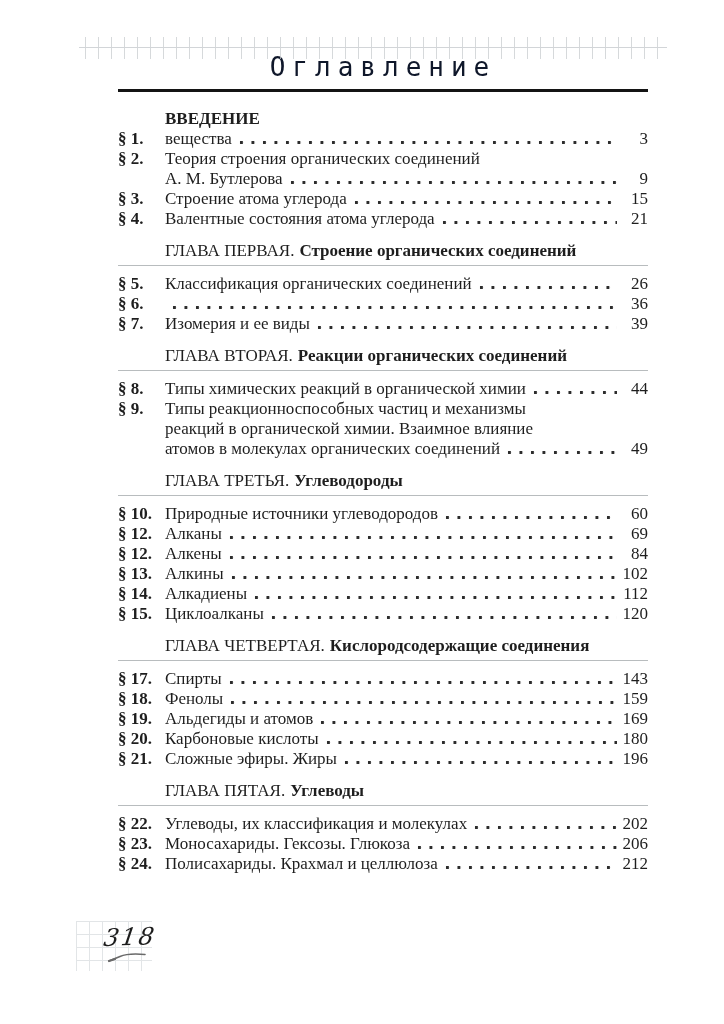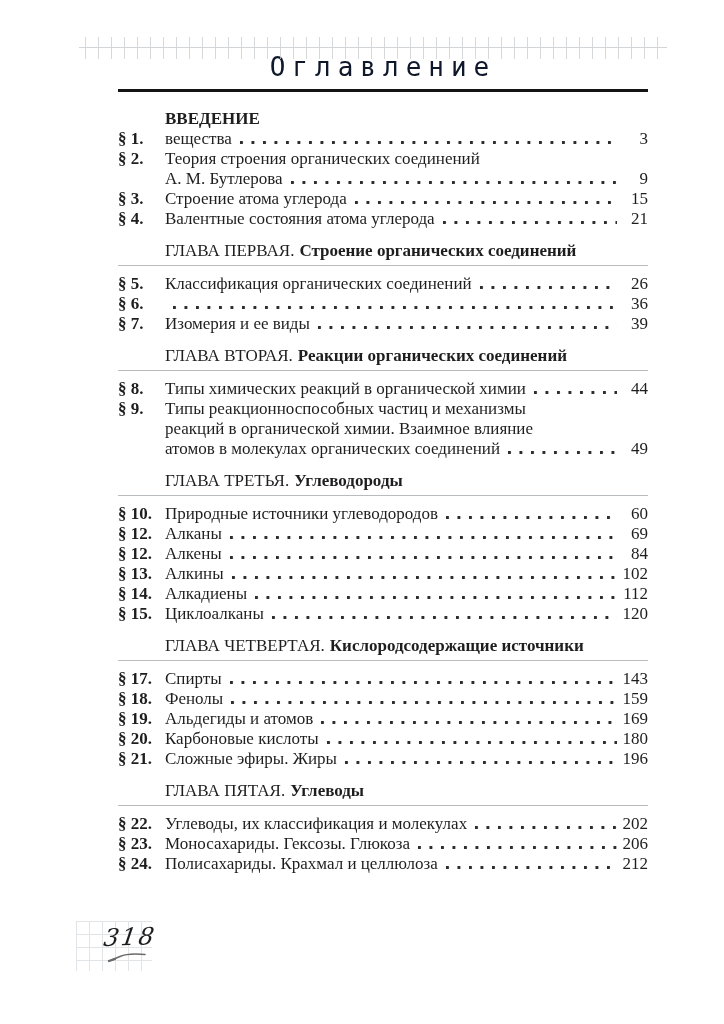--- a/index.html
+++ b/index.html
@@ -291,21 +291,21 @@
         <div class="etext">
           <div class="elast">
             <span class="etitle">Циклоалканы</span>
             <span class="dots"></span>
             <span class="pageno">120</span>
           </div>
         </div>
       </div>
     </section>
     <section class="toc-section">
-      <h2><span class="chapter-name">ГЛАВА ЧЕТВЕРТАЯ.</span><b class="chapter-title">Кислородсодержащие источники</b></h2>
+      <h2><span class="chapter-name">ГЛАВА ЧЕТВЕРТАЯ.</span><b class="chapter-title">Кислородсодержащие соединения</b></h2>
       <div class="thin-rule"></div>
       <div class="entry">
         <span class="label">§ 17.</span>
         <div class="etext">
           <div class="elast">
             <span class="etitle">Спирты</span>
             <span class="dots"></span>
             <span class="pageno">143</span>
           </div>
         </div>

